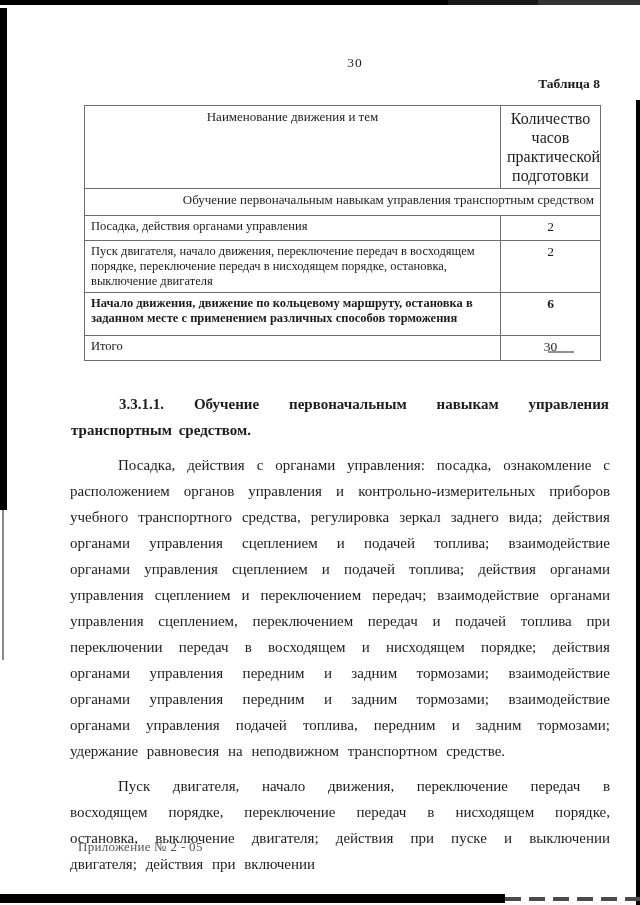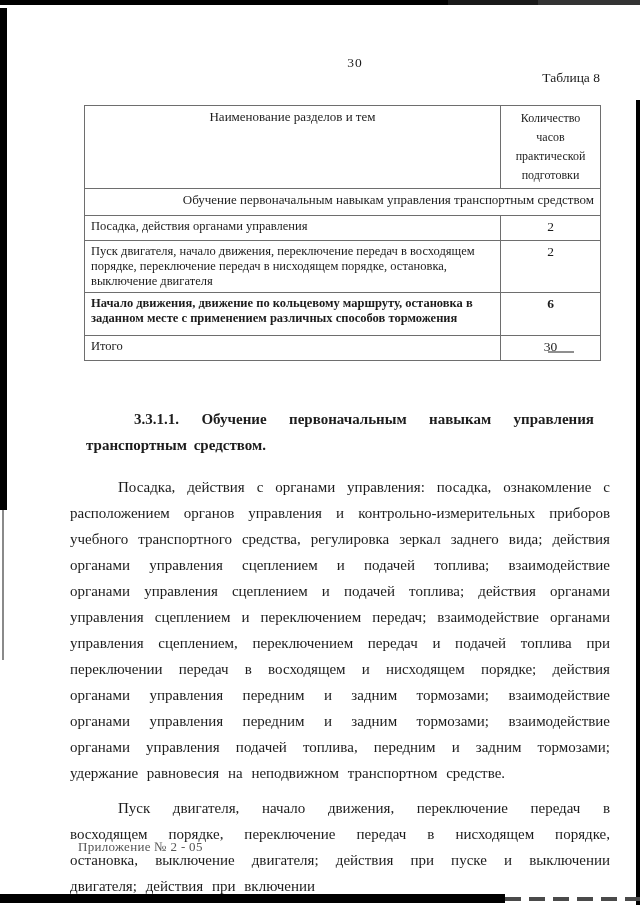--- a/index.html
+++ b/index.html
@@ -13,39 +13,39 @@
   .line-left-thin{position:absolute;top:510px;left:2px;width:2px;height:150px;background:#8a8a8a;}
   .bar-right{position:absolute;top:100px;right:0;width:4px;height:805px;background:#000;}
   .bar-bottom{position:absolute;top:894px;left:0;width:505px;height:9px;background:#000;}
   .bar-bottom-fade{position:absolute;top:897px;left:505px;width:135px;height:4px;
            background:repeating-linear-gradient(to right,#4a4a4a 0 16px,transparent 16px 24px);}
   .artifact-dash{position:absolute;left:548px;top:351px;width:26px;height:2px;background:#8f8f8f;}
 
   
   .page-number{position:absolute;top:55px;left:55px;width:600px;text-align:center;
                font-size:13.5px;letter-spacing:1px;}
-  .table-caption{position:absolute;top:70px;right:40px;font-size:13.5px;}
+  .table-caption{position:absolute;top:76px;right:40px;font-size:13.5px;font-weight:bold;}
 
   
   table.hours{position:absolute;left:84px;top:105px;width:516px;border-collapse:collapse;
               font-size:12.5px;line-height:15px;table-layout:fixed;}
   table.hours th,table.hours td{border:1px solid #6e6e6e;padding:3px 6px;vertical-align:top;
               font-weight:normal;}
   col.c-name{width:416px;} col.c-hours{width:100px;}
   th.col-name{height:54px;text-align:center;padding-top:7px;font-size:13px;}
-  th.col-hours{padding:4px 3px;font-size:12px;line-height:19px;}
+  th.col-hours{padding:4px 3px;font-size:16px;line-height:19px;}
   td.section{text-align:right;height:20px;padding-top:4px;font-size:13px;}
   td.hrs{text-align:center;font-size:13.5px;padding-top:2px;}
   tr.r-short td{height:18px;}
   tr.r-pusk td{height:41px;}
   tr.r-nachalo td{height:36px;font-weight:bold;}
 
   
   .content{position:absolute;left:70px;top:390px;width:540px;font-size:15px;line-height:26px;}
-  .content .heading{margin:16px;font-weight:bold;text-indent:48px;text-align:justify;
+  .content .heading{margin:1px;font-weight:bold;text-indent:48px;text-align:justify;
                     word-spacing:3px;font-size:15px;}
   .content p.body-par{margin:9px 0 0;text-indent:48px;text-align:justify;word-spacing:5px;}
 
   .footer-note{position:absolute;left:78px;top:839px;font-size:13px;color:#555;letter-spacing:.3px;}
 </style>
 </head>
 <body>
 
 <div class="bar-top"></div>
 <div class="bar-left"></div>
@@ -58,21 +58,21 @@
 <div class="page-number">30</div>
 <div class="table-caption">Таблица 8</div>
 
 <table class="hours">
   <colgroup>
       <col class="c-name">
       <col class="c-hours">
     </colgroup>
   <tbody>
       <tr>
-    <th class="col-name">Наименование разделов и тем</th>
+    <th class="col-name">Наименование движения и тем</th>
     <th class="col-hours">Количество часов практической подготовки</th>
   </tr>
   <tr>
     <td class="section" colspan="2">Обучение первоначальным навыкам управления транспортным средством</td>
   </tr>
   <tr class="r-short">
     <td>Посадка, действия органами управления</td>
     <td class="hrs">2</td>
   </tr>
   <tr class="r-pusk">

